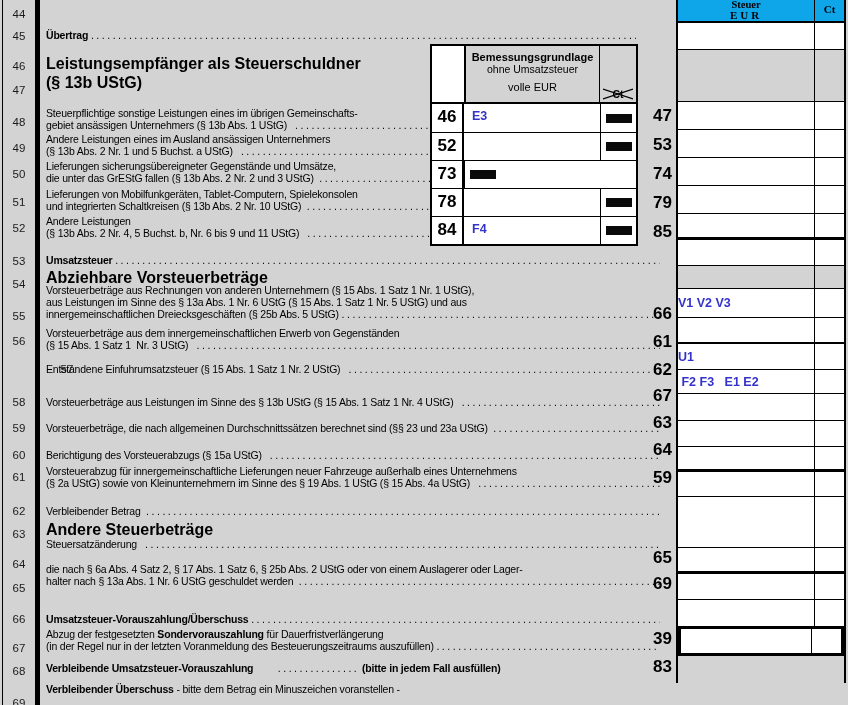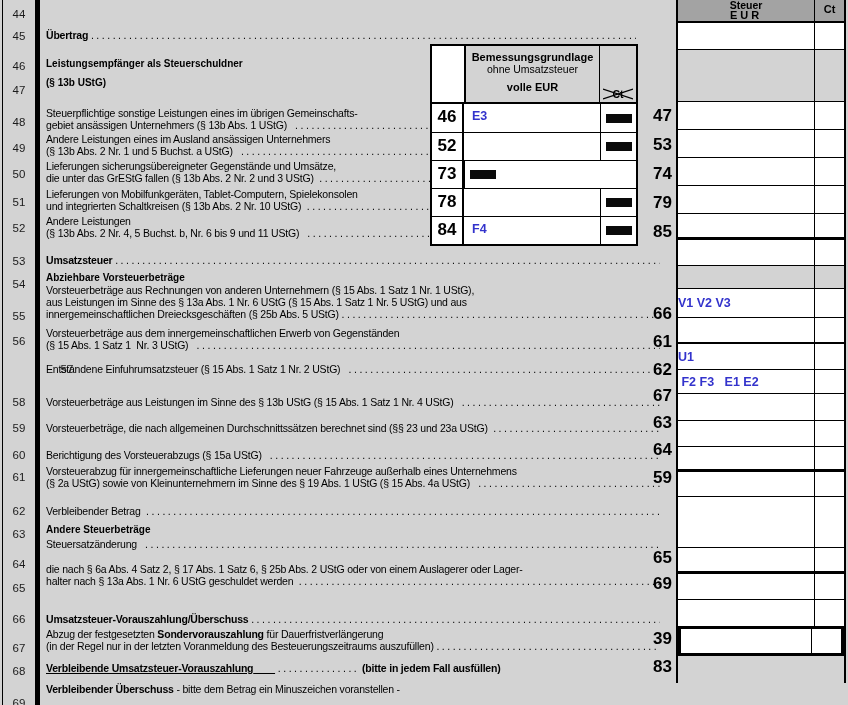--- a/index.html
+++ b/index.html
@@ -6,45 +6,45 @@
   .page{position:relative;width:848px;height:705px;background:#d3d3d3;overflow:hidden;
         font-family:"Liberation Sans",sans-serif;color:#000;}
   .thinline{position:absolute;left:2px;top:0;width:1px;height:705px;background:#000;}
   .vbar{position:absolute;left:35px;top:0;width:5px;height:705px;background:#000;}
   .rownum{position:absolute;left:6px;width:26px;text-align:center;font-size:11.5px;color:#1a1a1a;}
   .stnr{position:absolute;left:35px;top:2px;width:353px;height:21px;background:#fff;
         border:2px solid #000;border-bottom-width:3px;}
   .stnr-label{position:absolute;left:12px;top:3px;font-weight:bold;font-size:12px;}
   .tblock{position:absolute;left:46px;overflow:hidden;}
   .tline{white-space:pre;overflow:hidden;height:12px;line-height:12px;font-size:10.5px;letter-spacing:-0.2px;}
-  .heading .tline{height:19px;line-height:19px;font-size:10px;letter-spacing:0;}
+  .heading .tline{height:19px;line-height:19px;font-size:16px;letter-spacing:0;}
   .b{font-weight:bold;}
-  .u{text-decoration:underline;margin-top:44px;}
+  .u{margin-top:44px;}
   
   .basetable{position:absolute;left:430px;top:44px;width:208px;border:2px solid #000;background:#fff;box-sizing:border-box;}
   .bt-header{display:flex;height:56px;border-bottom:2px solid #000;justify-content:space-between;}
   .bt-code-h{width:32px;border-right:2px solid #000;background:#fff;}
   .bt-main-h{flex:1;background:#d3d3d3;display:flex;flex-direction:column;align-items:center;padding-top:5px;box-sizing:border-box;}
   .bt-h1{font-size:11px;font-weight:bold;line-height:12px;}
   .bt-h2{font-size:10.5px;line-height:12px;}
-  .bt-h3{font-size:11px;font-weight:bold;line-height:12px;margin-top:6px;}
+  .bt-h3{font-size:11px;font-weight:normal;line-height:12px;margin-top:6px;}
   .bt-ct-h{width:36px;border-left:1px solid #000;background:#d3d3d3;position:relative;}
   .ct-cross{position:absolute;left:3px;bottom:1px;width:30px;height:14px;}
   .ct-cross span{position:absolute;left:0;top:0;width:100%;text-align:center;font-size:10.5px;font-weight:bold;line-height:14px;}
   .ct-cross svg{position:absolute;left:0;top:0;}
   .bt-row{display:flex;height:28px;border-top:1px solid #000;box-sizing:border-box;}
   .bt-row:first-child{border-top:none;}
   .bt-code{width:32px;border-right:2px solid #000;text-align:center;font-weight:bold;font-size:17px;line-height:26px;box-sizing:border-box;}
   .bt-field{flex:1;background:#fff;}
   .bt-val{display:block;padding-left:8px;font-weight:bold;font-size:12.5px;line-height:25px;color:#3333cc;white-space:pre;}
   .bt-ct{width:36px;border-left:1px solid #000;display:flex;align-items:center;justify-content:center;box-sizing:border-box;}
   .bt-bar{width:26px;height:9px;background:#0a0a0a;}
   
   .taxtable{position:absolute;left:676px;top:0;width:170px;height:683px;border-left:2px solid #000;border-right:2px solid #000;box-sizing:border-box;background:#d3d3d3;}
-  .tt-header{display:flex;height:21px;border-bottom:2px solid #000;background:#a3a3a3;}
+  .tt-header{display:flex;height:21px;border-bottom:2px solid #000;background:#0ea5e9;font-family:Liberation Serif, serif;}
   .tt-main-h{flex:1;text-align:center;}
   .tt-h1{font-size:10.5px;font-weight:bold;line-height:10px;}
   .tt-h2{font-size:11px;font-weight:bold;letter-spacing:3px;line-height:11px;}
   .tt-ct-h{width:29px;border-left:1px solid #000;text-align:center;font-size:11px;font-weight:bold;line-height:18px;}
   .trow{position:relative;box-sizing:border-box;}
   .trow .ctline{position:absolute;right:29px;top:0;bottom:0;width:1px;background:#000;}
   .trow.heavy{border:3px solid #000 !important;box-shadow:none;}
   .tval{display:block;font-weight:bold;font-size:12.5px;color:#3333cc;white-space:pre;}
   .taxcode{position:absolute;left:638px;width:34px;text-align:right;font-weight:bold;font-size:17px;line-height:18px;}
 </style>

